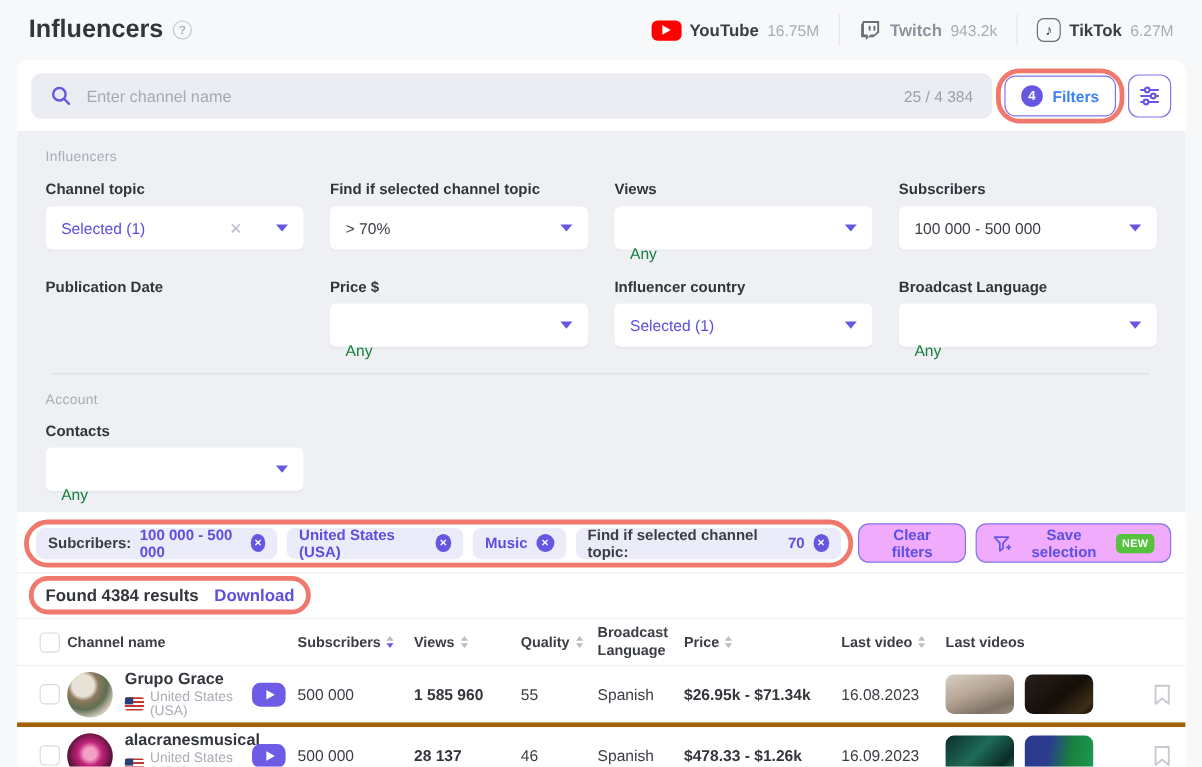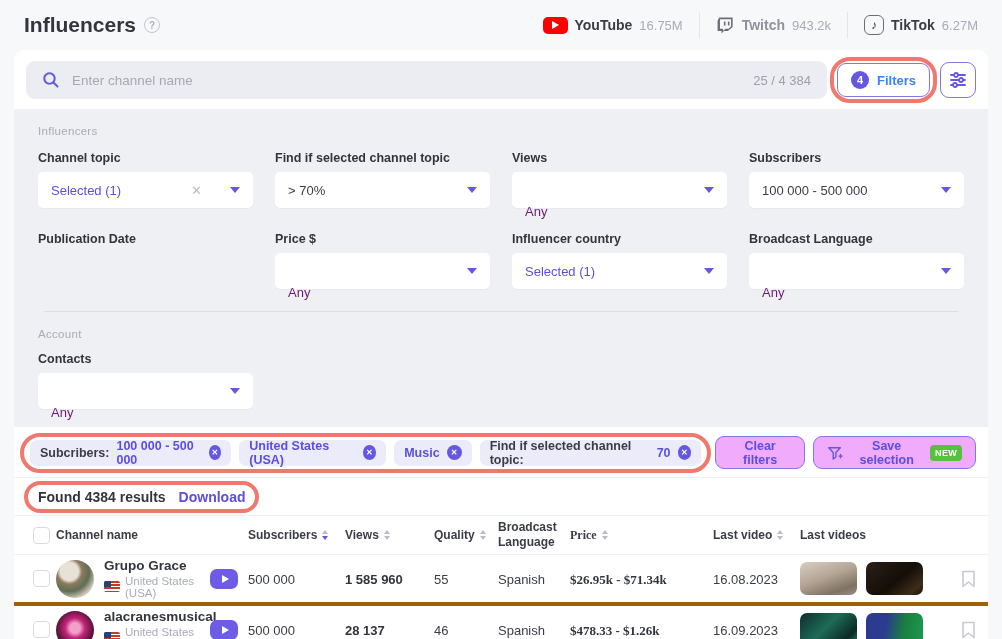--- a/index.html
+++ b/index.html
@@ -39,21 +39,21 @@
 
   
   .filters-panel { background:#eef0f4; padding:16px 24px 18px 24px; }
   .section-label { font-size:11.5px; color:#a9acb6; letter-spacing:.3px; }
   .fields-grid { display:grid; grid-template-columns:repeat(4,1fr); column-gap:22px; row-gap:24px; margin-top:14px; }
   .field-label { font-size:12.5px; font-weight:700; color:#33353c; margin-bottom:7px; }
   .select { height:36px; background:#fff; border-radius:5px; display:flex; align-items:center; padding:0 13px; gap:10px; cursor:pointer; box-shadow:0 1px 1px rgba(40,40,60,.03);text-align:right; }
   .sel-val { font-size:13px; }
   .val-purple { color:#5b4ee0; }
   .val-dark { color:#3b3d45; }
-  .val-gray { color:#701a75;margin-top:42px; }
+  .val-gray { color:#15803d;margin-top:42px; }
   .sel-clear { margin-left:auto; color:#b9bcc4; font-size:13px; cursor:pointer; }
   .caret { width:0; height:0; border-left:5px solid transparent; border-right:5px solid transparent; border-top:6px solid #6657e2; }
   .caret.push { margin-left:auto; }
   .panel-divider { border-top:1px solid #dcdee4; margin:22px 6px 16px 6px; }
   .contacts-grid { display:grid; grid-template-columns:repeat(4,1fr); column-gap:22px; margin-top:12px; }
 
   
   .chips-row { background:#fff; display:flex; align-items:center; padding:9px 12px 8px 16px; }
   .chips-group { display:flex; align-items:center; gap:8px; }
   .chip { height:26px; background:#ecebfa; border-radius:7px; display:flex; align-items:center; gap:7px; padding:0 10px; font-size:12.5px; font-weight:700; }
@@ -73,21 +73,21 @@
   
   .thead { display:flex; align-items:center; height:40px; border-top:1px solid #f0f1f4; border-bottom:1px solid #f0f1f4; font-size:12px; font-weight:700; color:#3b3d45; background:#fff; }
   .trow { display:flex; align-items:center; height:51px; border-bottom:4px solid #a16207; background:#fff; }
   .c-cb { width:42px; padding-left:19px; }
   .c-channel { width:154px; }
   .c-play { width:38px; }
   .c-subs { width:97px; }
   .c-views { width:89px; }
   .c-quality { width:64px; }
   .c-lang { width:72px; padding-right:8px; }
-  .c-price { width:143px;font-family:Liberation Serif, serif; }
+  .c-price { width:131px; }
   .c-lastvideo { width:87px; }
   .c-thumbs { flex:1; display:flex; align-items:center; gap:9px; }
   .c-bm { width:40px; display:flex; justify-content:center; }
   .checkbox { width:17px; height:17px; border:1.6px solid #d9dbe0; border-radius:4px; background:#fff; cursor:pointer; }
   .sort-head { display:flex; align-items:center; gap:5px; cursor:pointer; }
   .sorter { display:flex; flex-direction:column; gap:2px; }
   .tri-up { width:0; height:0; border-left:3.5px solid transparent; border-right:3.5px solid transparent; border-bottom:4px solid #b9bcc4; }
   .tri-dn { width:0; height:0; border-left:3.5px solid transparent; border-right:3.5px solid transparent; border-top:4px solid #b9bcc4; }
   .tri-active { border-top-color:#6657e2; }
   .cell-txt { font-size:13px; color:#3b3d45; }

